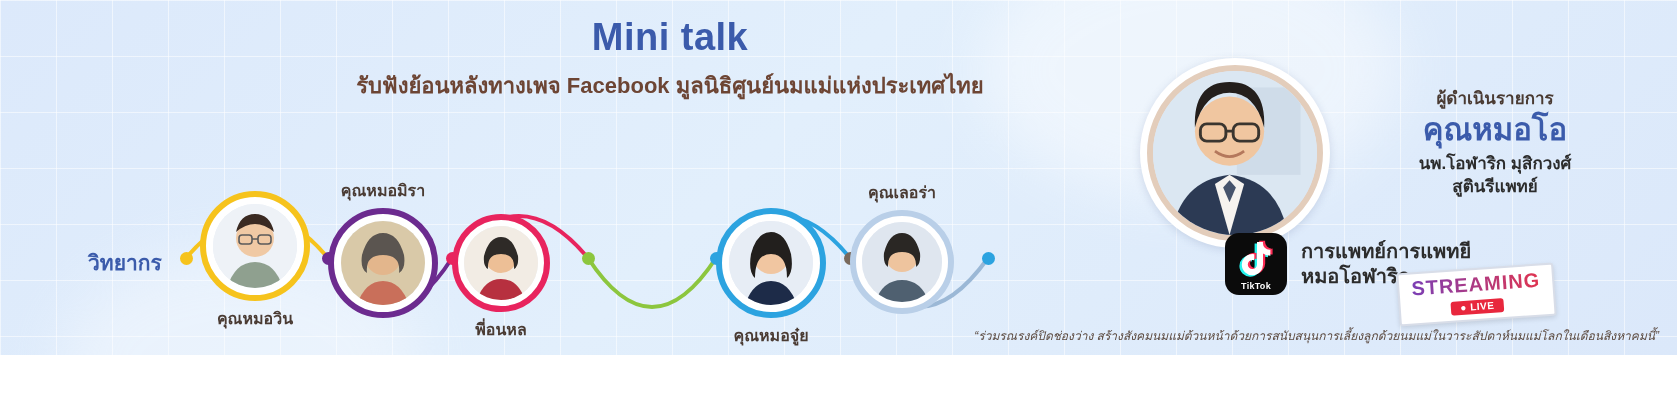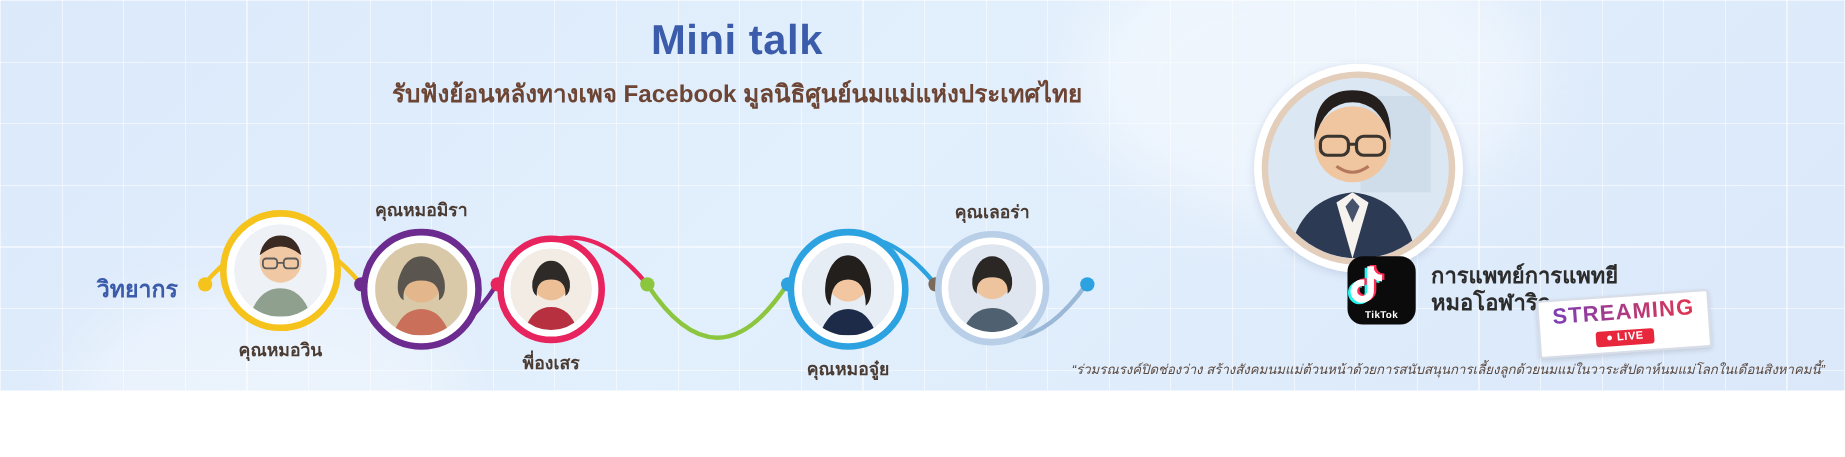--- a/index.html
+++ b/index.html
@@ -79,21 +79,21 @@
   }
   .host-text { position: absolute; left: 205px; top: 36px; width: 300px; text-align: center; }
   .host-role { font-size: 17px; color: #4a3b33; font-weight: bold; }
   .host-name { font-size: 31px; font-weight: bold; color: #3b5bab; margin-top: 2px; line-height: 1.1; }
   .host-full { font-size: 17px; font-weight: bold; color: #2c2c2c; margin-top: 6px; line-height: 1.35; }
   .host-spec { font-size: 17px; font-weight: bold; color: #2c2c2c; line-height: 1.35; }
 
   .channel { position: absolute; left: 85px; top: 185px; display: flex; align-items: center; gap: 14px; }
   .tiktok-badge {
     width: 62px; height: 62px; border-radius: 14px; background: #0b0b0b;
-    position: relative; display: flex; align-items: flex-start; justify-content: flex-start;
+    position: relative; display: flex; align-items: flex-start; justify-content: center;
     padding-top: 6px;
   }
   .tiktok-badge .tt-label {
     position: absolute; bottom: 4px; left: 0; right: 0; text-align: center;
     color: #fff; font-size: 9px; font-weight: bold; letter-spacing: .3px;
   }
   .channel-text { font-size: 20px; font-weight: bold; color: #2c2c2c; line-height: 1.25; }
 
   .streaming {
     position: absolute; left: 258px; top: 220px;
@@ -187,21 +187,21 @@
       <div class="ring" style="width:98px;height:98px;border:6px solid #e8245e;">
         <div class="inner" style="width:74px;height:74px;">
           <svg class="face" viewBox="0 0 74 74">
             <rect width="74" height="74" fill="#f2ece4"></rect>
             <circle cx="37" cy="31" r="16" fill="#edbf96"></circle>
             <path d="M20 30 q5 -19 17 -19 q12 0 17 19 q1 10 -4 13 q1 -15 -13 -15 q-14 0 -13 15 q-5 -3 -4 -13z" fill="#2e2a27"></path>
             <path d="M13 74 q7 -21 24 -21 q17 0 24 21z" fill="#b7303f"></path>
           </svg>
         </div>
       </div>
-      <div class="caption below">พี่องเสร</div>
+      <div class="caption below">พี่อนหล</div>
     </div>
 
 
     <div class="node" style="left:656px; top:28px;">
       <div class="ring" style="width:110px;height:110px;border:6px solid #2ca3e0;">
         <div class="inner" style="width:84px;height:84px;">
           <svg class="face" viewBox="0 0 84 84">
             <rect width="84" height="84" fill="#e7edf5"></rect>
             <circle cx="42" cy="35" r="18" fill="#f1c6a1"></circle>
             <path d="M22 33 q6 -22 20 -22 q14 0 20 22 q3 18 -4 24 q0 -24 -16 -24 q-16 0 -16 24 q-7 -6 -4 -24z" fill="#221f1d"></path>
@@ -239,20 +239,26 @@
           <rect x="88" y="58" width="28" height="19" rx="7" fill="none" stroke="#3a352f" stroke-width="3.2"></rect>
           <line x1="80" y1="66" x2="88" y2="66" stroke="#3a352f" stroke-width="3.2"></line>
           <path d="M68 88 q16 12 32 0" fill="none" stroke="#b4785c" stroke-width="3"></path>
           <path d="M20 180 q10 -60 64 -66 q54 6 64 66z" fill="#2c3a54"></path>
           <path d="M84 114 l-16 10 l16 56 l16 -56z" fill="#f6f3ef"></path>
           <path d="M84 120 l-7 8 l7 16 l7 -16z" fill="#46536b"></path>
         </svg>
       </div>
     </div>
 
+    <div class="host-text">
+      <div class="host-role">ผู้ดำเนินรายการ</div>
+      <div class="host-name">คุณหมอโอ</div>
+      <div class="host-full">นพ.โอฬาริก มุสิกวงศ์</div>
+      <div class="host-spec">สูตินรีแพทย์</div>
+    </div>
 
     <div class="channel">
       <div class="tiktok-badge">
         <svg width="34" height="38" viewBox="0 0 34 38">
           <path d="M24 3 h-6 v22.5 a4.6 4.6 0 1 1 -4.6 -4.6 q1 0 1.9 .3 v-6 q-.95 -.15 -1.9 -.15 A10.6 10.6 0 1 0 24 25.5 V14.4 a12.6 12.6 0 0 0 7.4 2.4 v-6 a6.8 6.8 0 0 1 -7.4 -7.8z" fill="#25f4ee" transform="translate(-2.4,1.4)"></path>
           <path d="M24 3 h-6 v22.5 a4.6 4.6 0 1 1 -4.6 -4.6 q1 0 1.9 .3 v-6 q-.95 -.15 -1.9 -.15 A10.6 10.6 0 1 0 24 25.5 V14.4 a12.6 12.6 0 0 0 7.4 2.4 v-6 a6.8 6.8 0 0 1 -7.4 -7.8z" fill="#fe2c55" transform="translate(2.2,-1.2)"></path>
           <path d="M24 3 h-6 v22.5 a4.6 4.6 0 1 1 -4.6 -4.6 q1 0 1.9 .3 v-6 q-.95 -.15 -1.9 -.15 A10.6 10.6 0 1 0 24 25.5 V14.4 a12.6 12.6 0 0 0 7.4 2.4 v-6 a6.8 6.8 0 0 1 -7.4 -7.8z" fill="#ffffff"></path>
         </svg>
         <span class="tt-label">TikTok</span>
       </div>

